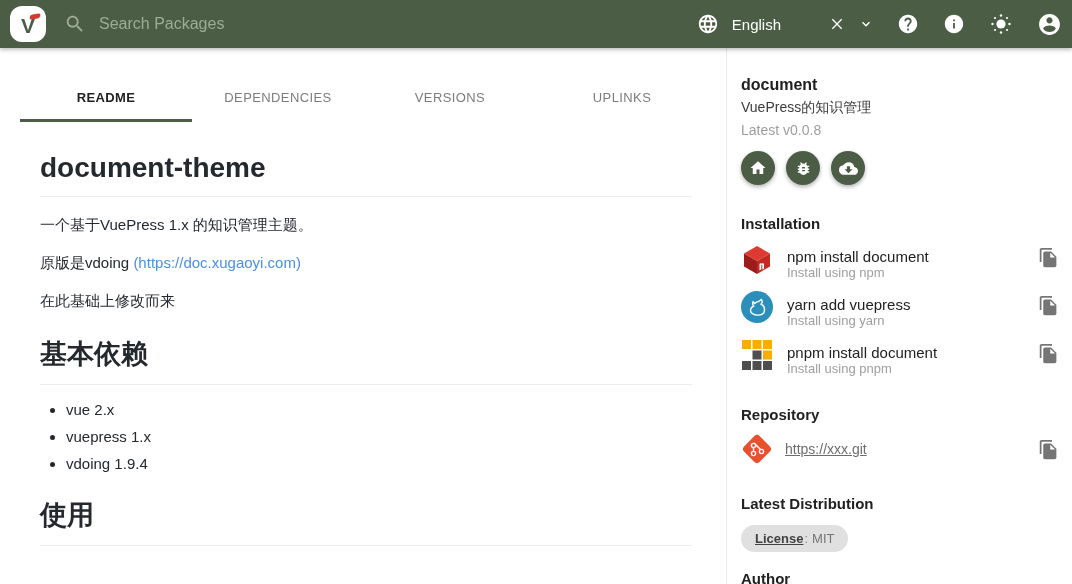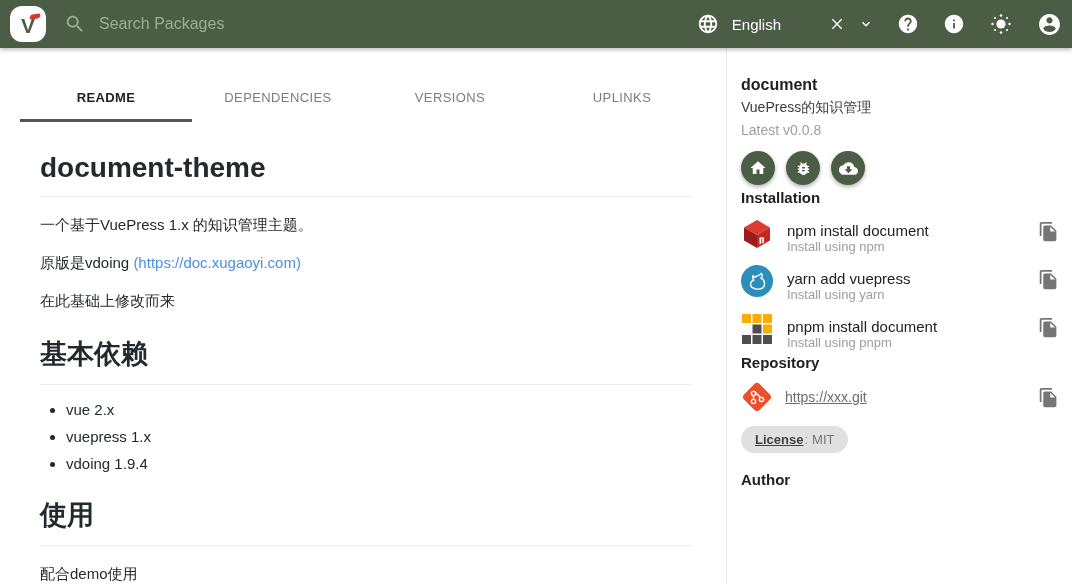--- a/index.html
+++ b/index.html
@@ -53,21 +53,21 @@
   .deps-list li { font-size:15px; margin-bottom:10px; color:#24292e; }
 
   
   .pkg-name { font-size:16px; font-weight:bold; color:#212121; }
   .pkg-desc { font-size:14px; color:#3c3c3c; margin-top:5px; }
   .pkg-latest { font-size:14px; color:#9e9e9e; margin-top:5px; }
   .fab-row { display:flex; gap:11px; margin-top:13px; }
   .fab { width:34px; height:34px; border-radius:50%; background:#4b5e45; border:none;
     display:flex; align-items:center; justify-content:center; cursor:pointer;
     box-shadow:0 2px 4px rgba(0,0,0,.3); }
-  .side-h { font-size:15px; font-weight:bold; color:#212121; margin-top:4px; }
+  .side-h { font-size:15px; font-weight:bold; color:#212121; margin-top:30px; }
   .inst-row { display:flex; align-items:flex-start; margin-top:11px; }
   .inst-icon { width:32px; height:32px; flex:0 0 auto; position:relative; }
   .inst-texts { margin-left:14px; }
   .inst-cmd { font-size:15px; color:#212121; margin-top:5px; }
   .inst-hint { font-size:13px; color:#9e9e9e; }
   .copy-btn { margin-left:auto; margin-right:8px; margin-top:4px; background:none; border:none; cursor:pointer; }
   .repo-row { display:flex; align-items:center; margin-top:10px; }
   .repo-link { font-size:14px; color:#6d6d6d; text-decoration:underline; margin-left:12px; }
   .chip { display:inline-flex; align-items:center; background:#e0e0e0; border-radius:16px;
     padding:6px 14px; margin-top:13px; font-size:13px; }
@@ -162,21 +162,20 @@
         <p>一个基于VuePress 1.x 的知识管理主题。</p>
         <p><span>原版是vdoing </span><a href="#">(https://doc.xugaoyi.com)</a></p>
         <p>在此基础上修改而来</p>
         <h2>基本依赖</h2>
         <ul class="deps-list">
           <li>vue 2.x</li>
           <li>vuepress 1.x</li>
           <li>vdoing 1.9.4</li>
         </ul>
         <h2>使用</h2>
-        <p>配合demo使用</p>
       </article>
     </section>
 
     <aside class="sidebar">
       <div class="pkg-name">document</div>
       <div class="pkg-desc">VuePress的知识管理</div>
       <div class="pkg-latest">Latest v0.0.8</div>
 
       <div class="fab-row">
         <button class="fab">
@@ -277,20 +276,21 @@
           </svg>
         </div>
         <a href="#" class="repo-link">https://xxx.git</a>
         <button class="copy-btn">
           <svg width="21" height="21" viewBox="0 0 24 24">
             <path fill="#757575" d="M16 1H4c-1.1 0-2 .9-2 2v14h2V3h12V1zm-1 4l6 6v10c0 1.1-.9 2-2 2H7.99C6.89 23 6 22.1 6 21l.01-14c0-1.1.89-2 1.99-2h7zm-1 7h5.5L14 6.5V12z"></path>
           </svg>
         </button>
       </div>
 
+      <div class="side-h">Latest Distribution</div>
 
       <div class="chip">
         <span class="chip-label">License</span>
           <span class="chip-sep">:</span>
         <span class="chip-value">MIT</span>
       </div>
 
       <div class="side-h author-h">Author</div>
     </aside>
   </div>

